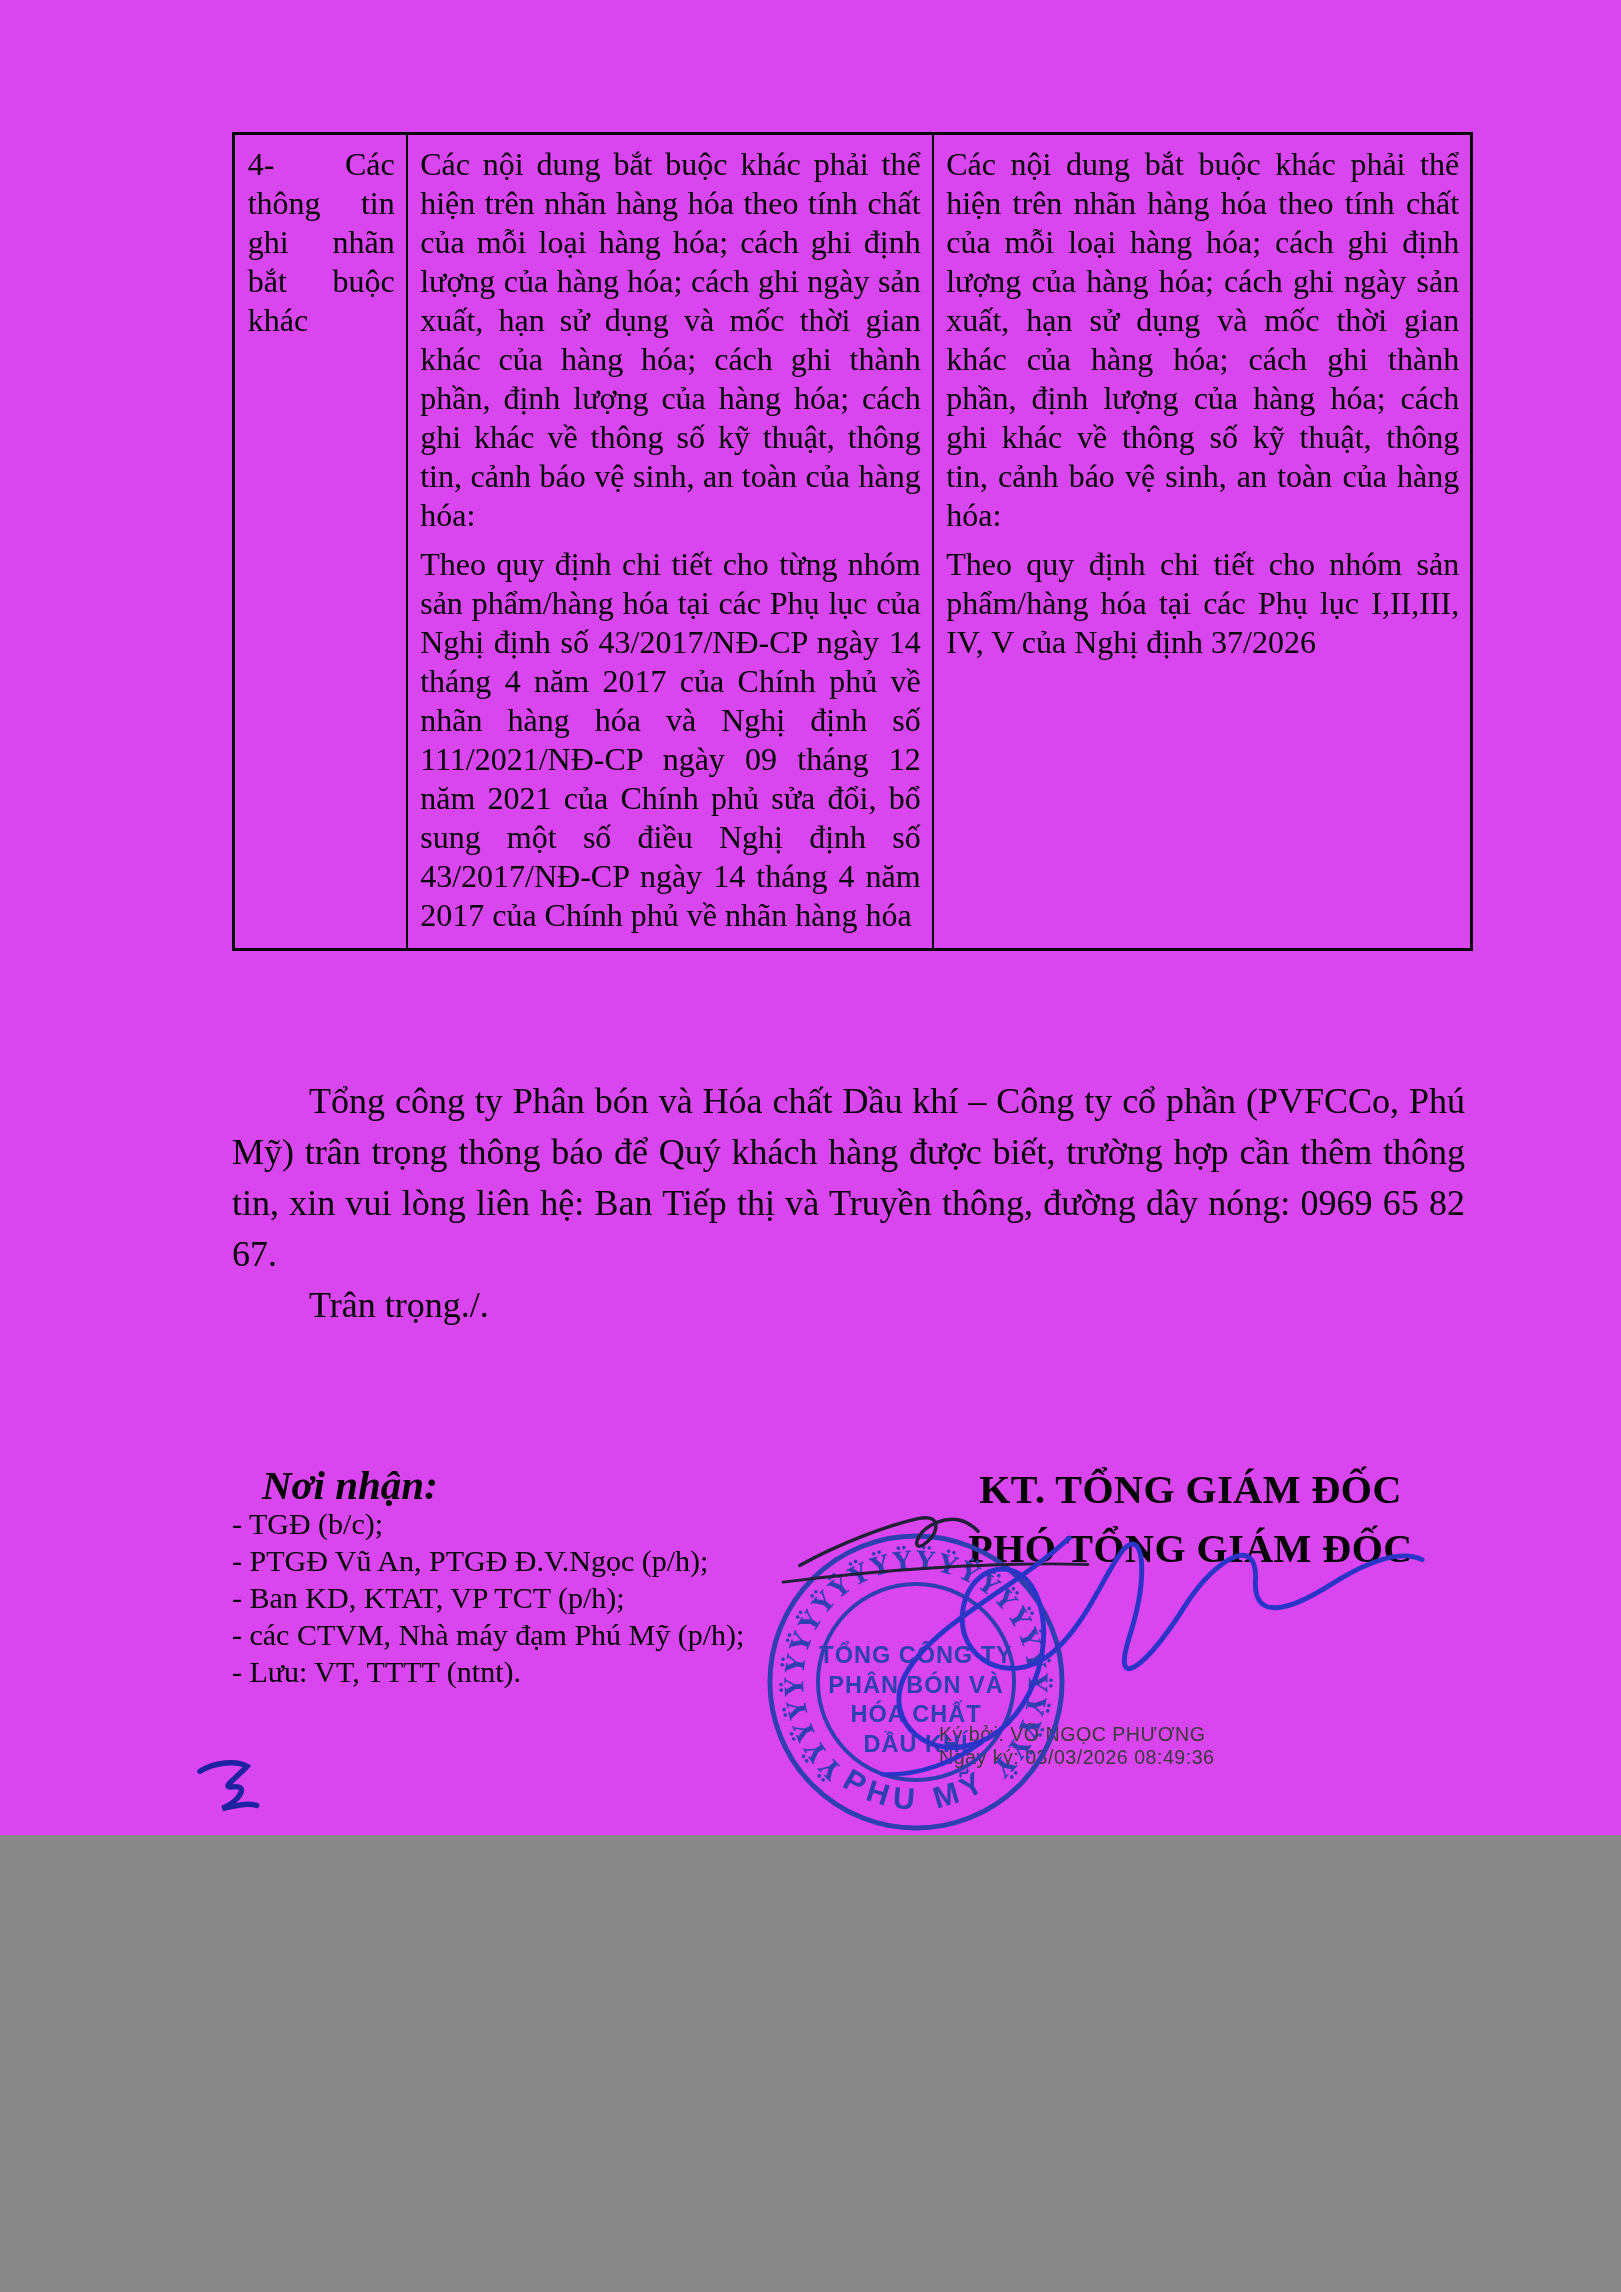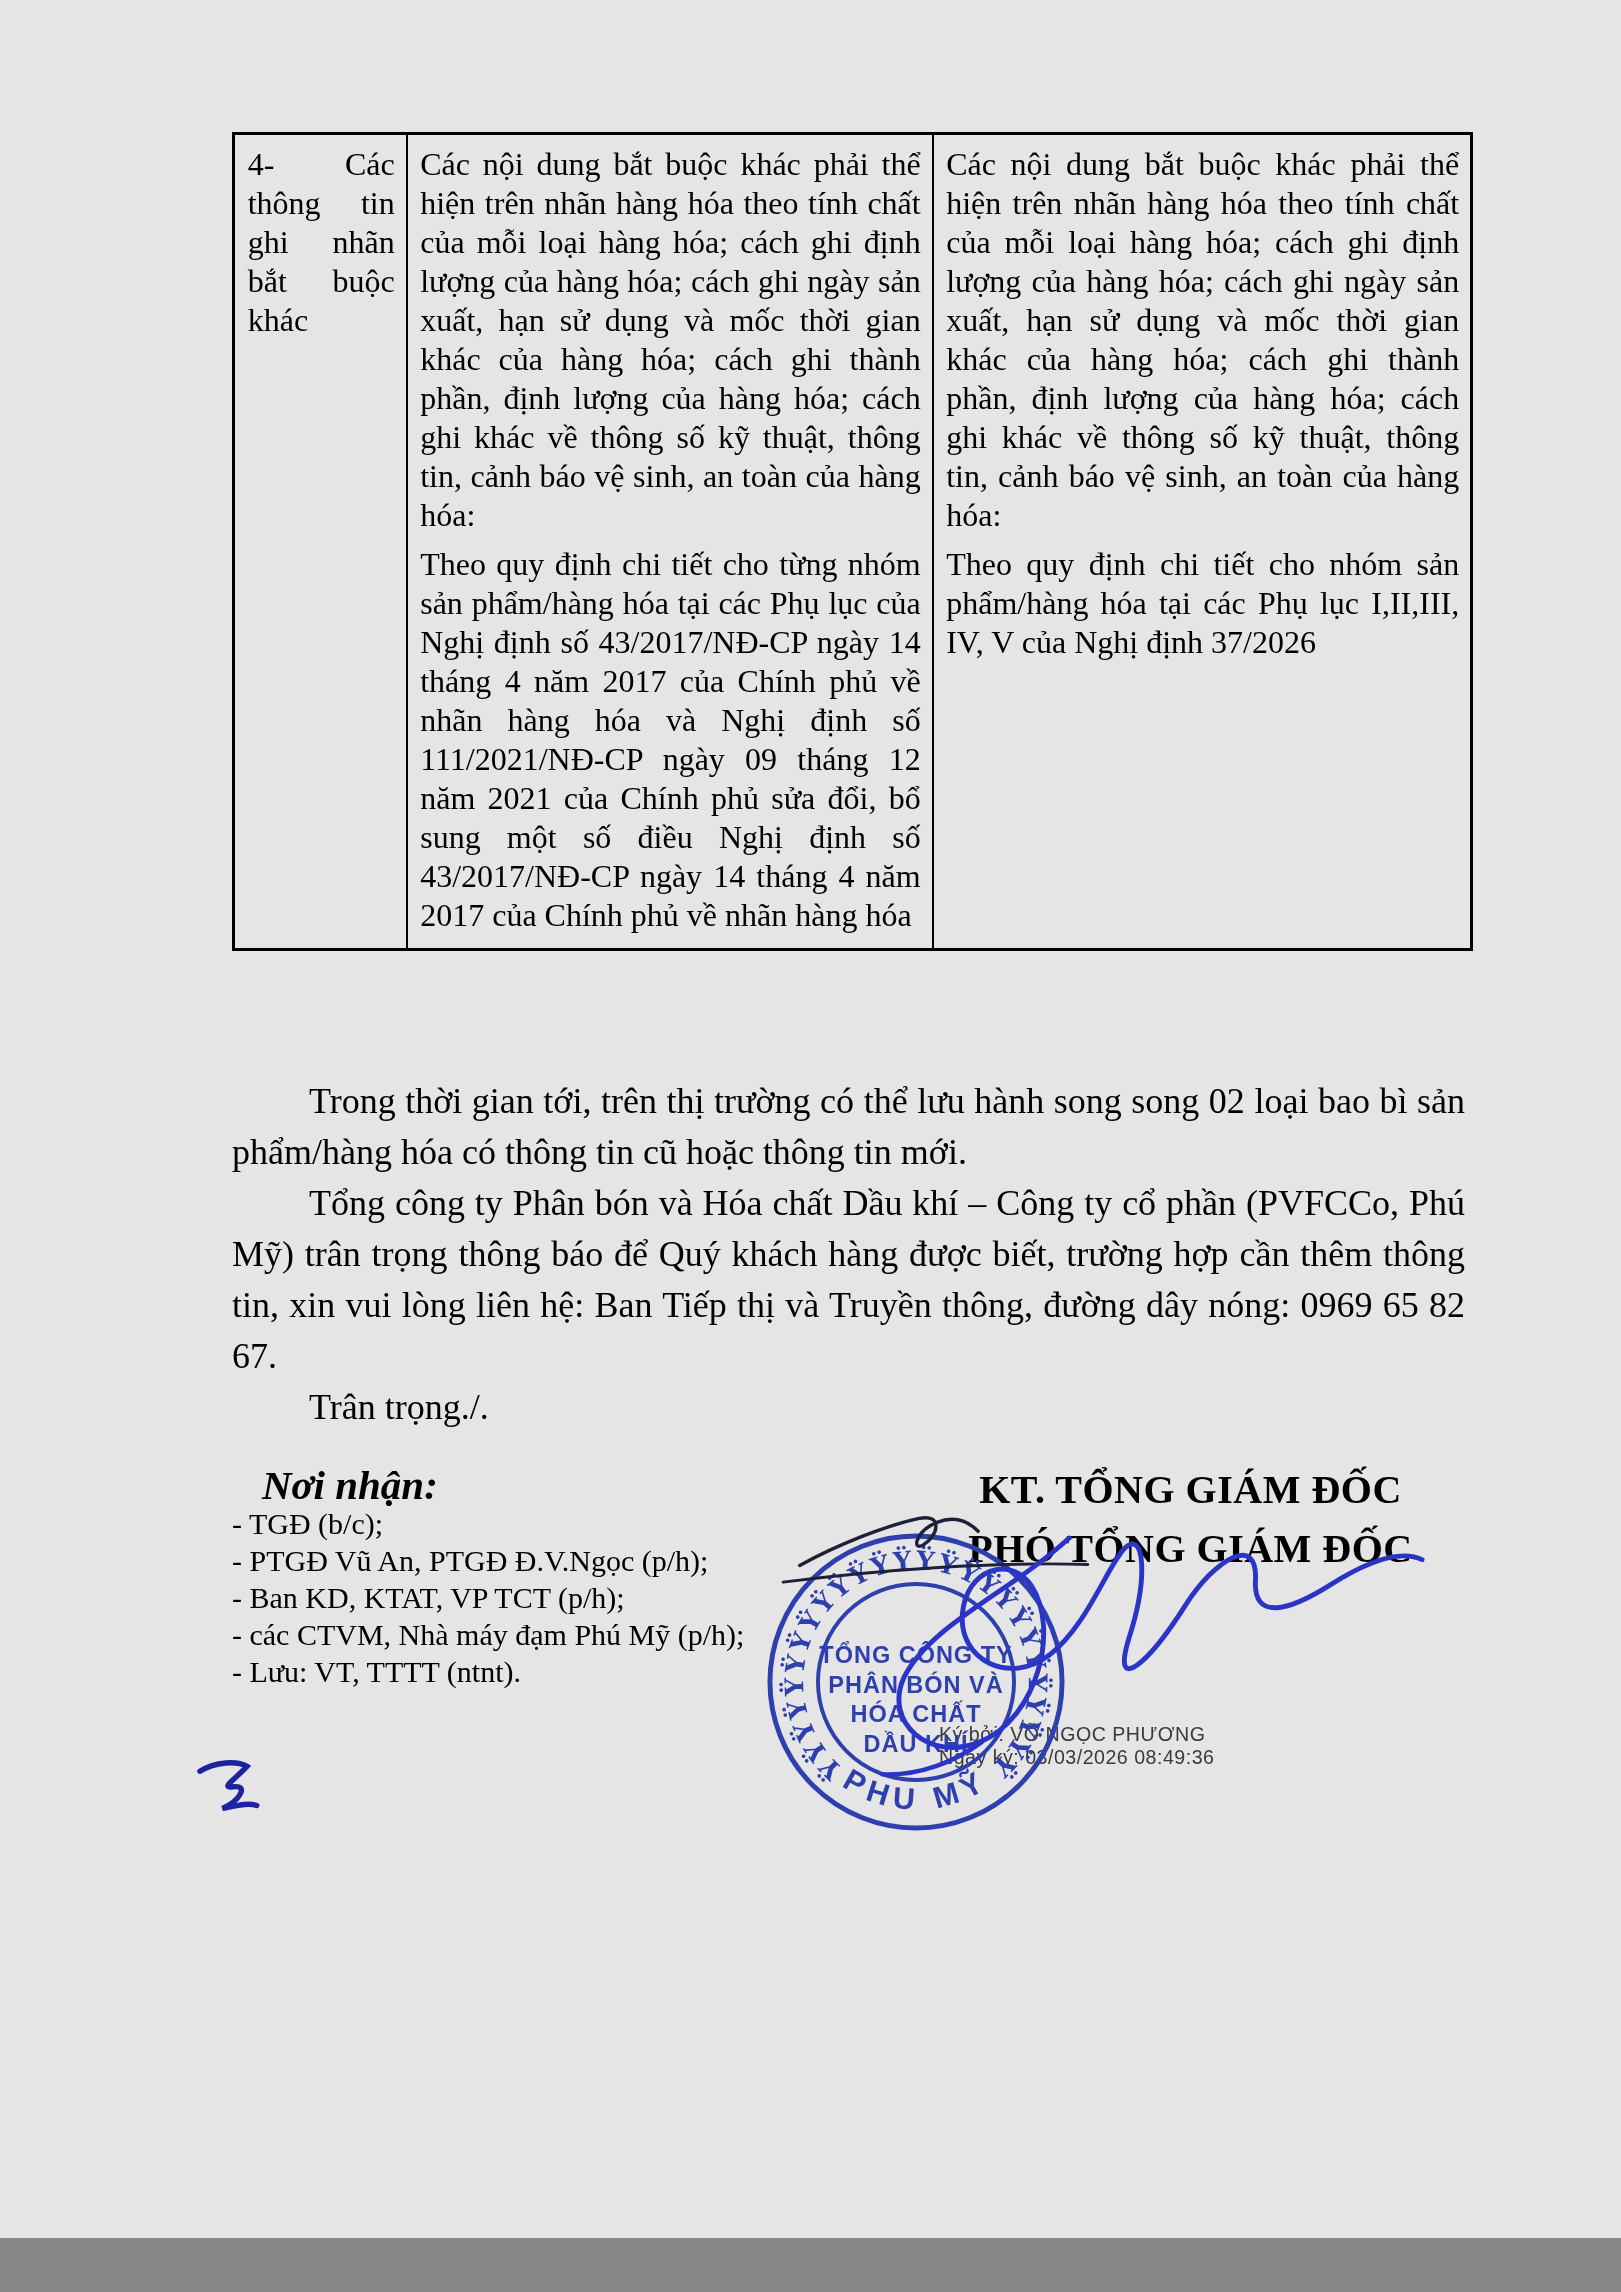--- a/index.html
+++ b/index.html
@@ -1,19 +1,19 @@
 <!DOCTYPE html>
 <html><head>
 <meta charset="utf-8">
 <style>
   html,body { margin:0; padding:0; background:#888; }
   .page {
     position:relative;
-    width:1621px; height:2238px;
-    background:#e5e5e5;
+    width:1621px; height:1835px;
+    background:#d946ef;
     font-family:"Liberation Serif", serif;
     color:#000;
     overflow:hidden;
     margin:0 auto;
   }
   
   table.doc-table {
     position:absolute; left:232px; top:132px;
     width:1238px;
     border-collapse:collapse; table-layout:fixed;
@@ -96,21 +96,20 @@
       </td>
       <td>
         <p>Các nội dung bắt buộc khác phải thể hiện trên nhãn hàng hóa theo tính chất của mỗi loại hàng hóa; cách ghi định lượng của hàng hóa; cách ghi ngày sản xuất, hạn sử dụng và mốc thời gian khác của hàng hóa; cách ghi thành phần, định lượng của hàng hóa; cách ghi khác về thông số kỹ thuật, thông tin, cảnh báo vệ sinh, an toàn của hàng hóa:</p>
         <p>Theo quy định chi tiết cho nhóm sản phẩm/hàng hóa tại các Phụ lục I,II,III, IV, V của Nghị định 37/2026</p>
       </td>
     </tr>
   </tbody>
     </table>
 
   <div class="body-block">
-    <p>Trong thời gian tới, trên thị trường có thể lưu hành song song 02 loại bao bì sản phẩm/hàng hóa có thông tin cũ hoặc thông tin mới.</p>
     <p>Tổng công ty Phân bón và Hóa chất Dầu khí – Công ty cổ phần (PVFCCo, Phú Mỹ) trân trọng thông báo để Quý khách hàng được biết, trường hợp cần thêm thông tin, xin vui lòng liên hệ: Ban Tiếp thị và Truyền thông, đường dây nóng: 0969 65 82 67.</p>
     <p class="closing">Trân trọng./.</p>
   </div>
 
   <div class="recipients">
     <div class="rec-title">Nơi nhận:</div>
     <div class="rec-item">- TGĐ (b/c);</div>
     <div class="rec-item">- PTGĐ Vũ An, PTGĐ Đ.V.Ngọc (p/h);</div>
     <div class="rec-item">- Ban KD, KTAT, VP TCT (p/h);</div>
     <div class="rec-item">- các CTVM, Nhà máy đạm Phú Mỹ (p/h);</div>

